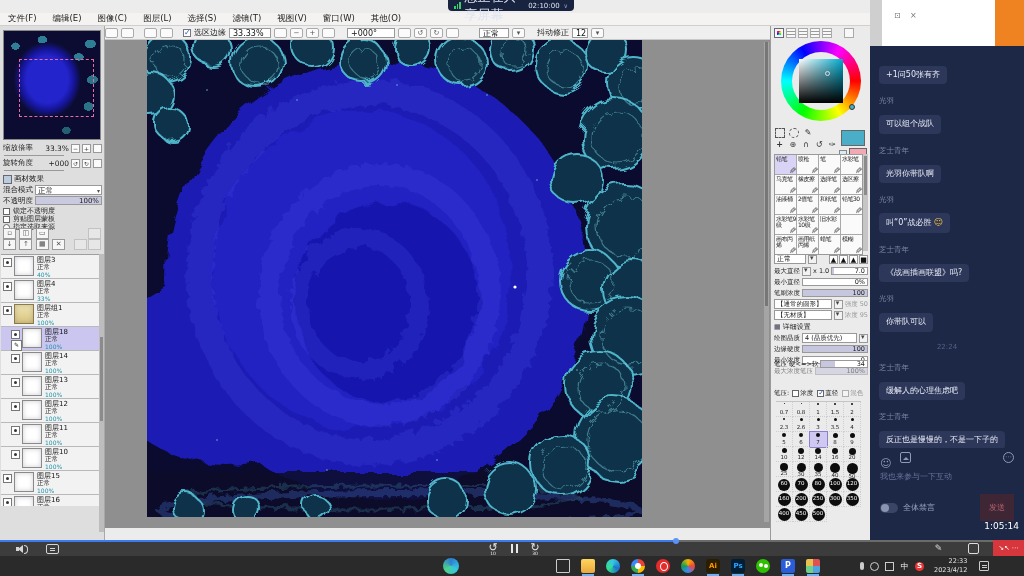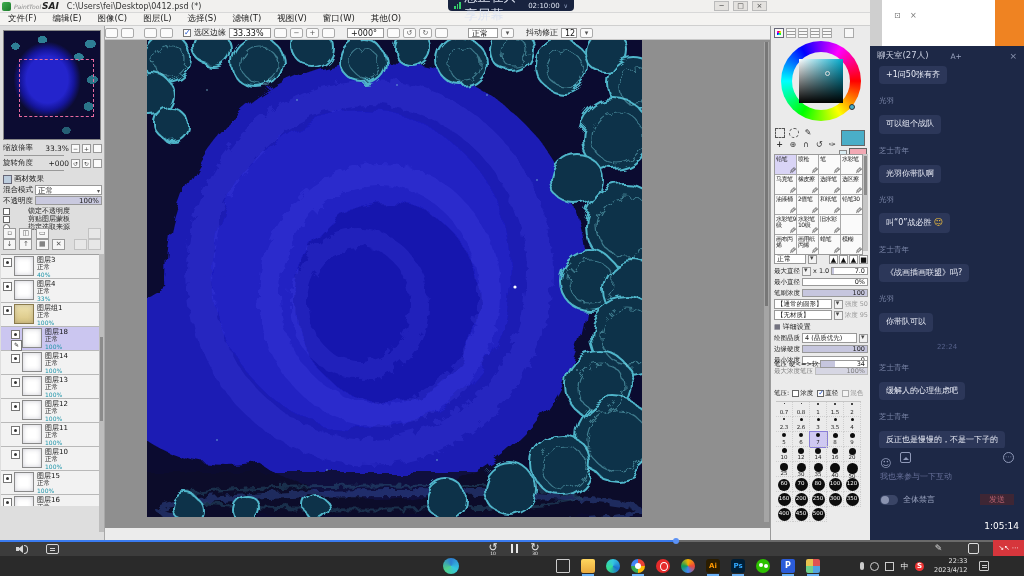--- a/index.html
+++ b/index.html
@@ -41,21 +41,21 @@
 .navrow .nv{margin-left:auto}
 .nbtn{width:9px;height:9px;background:#fbfbfb;border:1px solid #999;font-size:6px;line-height:7px;text-align:center;color:#444}
 .sliderline{position:absolute;left:4px;width:60px;height:1px;background:#999}
 .mhead{position:absolute;left:3px;display:flex;align-items:center;gap:2px;font-size:7.5px;color:#111}
 .mhead::before{content:"";width:7px;height:7px;background:#bcd;border:1px solid #667}
 .prow{position:absolute;left:3px;width:99px;height:11px;display:flex;align-items:center;gap:2px}
 .pselect{flex:1;background:#fff;border:1px solid #999;height:10px;line-height:9px;padding:0 2px;position:relative}
 .pselect::after{content:"▾";position:absolute;right:1px;top:0;font-size:6px;color:#555}
 .pbar{flex:1;background:#c9c9df;border:1px solid #999;height:9px;position:relative}
 .pbar span{position:absolute;right:2px;top:0;font-size:7px;line-height:8px}
-.ckrow{position:absolute;left:3px;display:flex;align-items:center;gap:18px;font-size:7px;color:#222}
+.ckrow{position:absolute;left:3px;display:flex;align-items:center;gap:3px;font-size:7px;color:#222}
 .cbx2{width:7px;height:7px;border:1px solid #666;background:#fff;display:inline-block}
 .rdo{width:7px;height:7px;border:1px solid #666;background:#fff;border-radius:50%;display:inline-block}
 .ltools{position:absolute;left:3px;top:202px;width:99px;height:25px}
 .lbtn{width:13px;height:11px;background:#f6f6f6;border:1px solid #999;display:inline-block;font-size:7px;line-height:9px;text-align:center;color:#555;margin-right:1px}
 .lbtn.dim{opacity:.4}
 .llist{position:absolute;left:1px;top:228px;width:103px;height:252px;background:#cfcfcf;overflow:hidden;border-top:1px solid #9f9f9f}
 .lrow{display:flex;height:24px;background:#f2f2f2;border-bottom:1px solid #b9b9b9;padding:1px 1px 0 2px;position:relative}
 .lrow.indent{padding-left:10px}
 .lrow.selected{background:#cbc6f0}
 .leye{width:9px;height:9px;border:1px solid #777;background:#fff;margin:2px 2px 0 0;position:relative;flex:none}
@@ -178,21 +178,21 @@
 .cic.smile::before{content:"☺";font-size:11px;line-height:11px}
 .cic.img{border:1px solid #8f99b8;border-radius:2px;position:relative}
 .cic.img::after{content:"";position:absolute;left:2px;bottom:2px;border-left:3px solid transparent;border-right:3px solid transparent;border-bottom:3px solid #8f99b8}
 .cic.more{margin-left:auto;border:1px solid #8f99b8;border-radius:50%;font-size:7px;line-height:8px;text-align:center}
 .cic.more::before{content:"⋯"}
 .cplace{position:absolute;left:10px;top:471px;font-size:8px;color:#68719a}
 .cfoot{position:absolute;left:10px;top:494px;width:134px;display:flex;align-items:center;gap:5px}
 .toggle{width:18px;height:10px;border-radius:5px;background:#3a4566;position:relative}
 .toggle::after{content:"";position:absolute;left:1px;top:1px;width:8px;height:8px;border-radius:50%;background:#8a93b0}
 .mutelabel{font-size:8px;color:#98a1bd}
-.sendbtn{margin-left:auto;background:#3e2634;color:#b5606e;font-size:8px;padding:0 9px;border-radius:0}
+.sendbtn{margin-left:auto;background:#3e2634;color:#b5606e;font-size:8px;padding:8px 9px;border-radius:0}
 .chattabs{position:absolute;left:0;top:515px;width:154px;height:25px;background:#151e38;display:flex;align-items:center;justify-content:space-around;padding:0 18px}
 .chtab{font-size:9px;color:#858fa9;position:relative}
 .chtab.active{color:#f0f2f8}
 .reddot{display:none;position:absolute;right:-6px;top:-1px;width:4px;height:4px;border-radius:50%;background:#e23c3c}
 .chtab.dot .reddot{display:block}
 .ptimer{position:absolute;right:5px;top:521px;font-size:9px;color:#fff;z-index:40}
 
 
 .playerbar{position:absolute;left:0;top:540px;width:1024px;height:16px;background:#3c3c3c;z-index:20}
 .progress{position:absolute;left:0;top:0;width:1024px;height:2px;background:#6a6a6a}
@@ -259,31 +259,20 @@
 .notif{width:10px;height:10px;border:1px solid #ccc;border-radius:1px;position:relative;margin-left:6px}
 .notif::after{content:"";position:absolute;left:2px;top:3px;width:5px;height:1px;background:#ccc;box-shadow:0 2px 0 #ccc}
 </style>
 </head>
 <body>
 
 <div class="stage">
 
   <div class="sai">
 
-    <div class="titlebar">
-      <span class="appicon"></span>
-      <span class="applogo-small">PaintTool</span>
-      <span class="applogo">SAI</span>
-      <span>C:\Users\fei\Desktop\0412.psd (*)</span>
-      <span class="wctl">
-        <span class="wbtn min"></span>
-        <span class="wbtn max"></span>
-        <span class="wbtn close"></span>
-      </span>
-    </div>
 
     <div class="menubar">
 
     <span class="mitem">文件(F)</span>
         <span class="mitem">编辑(E)</span>
         <span class="mitem">图像(C)</span>
         <span class="mitem">图层(L)</span>
         <span class="mitem">选择(S)</span>
         <span class="mitem">滤镜(T)</span>
         <span class="mitem">视图(V)</span>
@@ -299,21 +288,21 @@
       <span class="tbtn"></span>
       <span style="width:4px"></span>
       <span class="cbx on"></span>
       <span>选区边缘</span>
       <span class="tfield" style="width:42px">33.33%</span>
       <span class="tbtn"></span>
       <span class="tbtn">−</span>
       <span class="tbtn">+</span>
       <span class="tbtn"></span>
       <span style="width:6px"></span>
-      <span class="tfield" style="width:37px">+000°</span>
+      <span class="tfield" style="width:48px">+000°</span>
       <span class="tbtn"></span>
       <span class="tbtn">↺</span>
       <span class="tbtn">↻</span>
       <span class="tbtn"></span>
       <span style="width:14px"></span>
       <span class="tfield" style="width:30px">正常</span>
       <span class="tbtn">▾</span>
       <span style="width:6px"></span>
       <span>抖动修正</span>
       <span class="tfield" style="width:16px">12</span>
@@ -913,25 +902,20 @@
   </div>
 
   <div class="chat">
     <div class="saiedge"></div>
     <div class="floathdr">
       <span class="fico pop" style="left:12px"></span>
       <span class="fico cls" style="left:28px"></span>
     </div>
     <div class="camblock"></div>
 
-    <div class="chathdr">
-      <span class="chattitle">聊天室(27人)</span>
-      <span class="fontbtn">A+</span>
-      <span class="chatclose"></span>
-    </div>
 
     <div class="cmsgs">
 
     <div class="cmsg"><div class="cbubble"><span>+1问50张有齐</span></div></div>
         <div class="cmsg"><div class="cuser">光羽</div><div class="cbubble"><span>可以组个战队</span></div></div>
         <div class="cmsg"><div class="cuser">芝士青年</div><div class="cbubble"><span>光羽你带队啊</span></div></div>
         <div class="cmsg"><div class="cuser">光羽</div><div class="cbubble"><span>叫“0”战必胜</span><span class="cemoji">☺</span></div></div>
         <div class="cmsg"><div class="cuser">芝士青年</div><div class="cbubble"><span>《战画插画联盟》吗?</span></div></div>
         <div class="cmsg"><div class="cuser">光羽</div><div class="cbubble"><span>你带队可以</span></div></div>
         <div class="cmsg">

